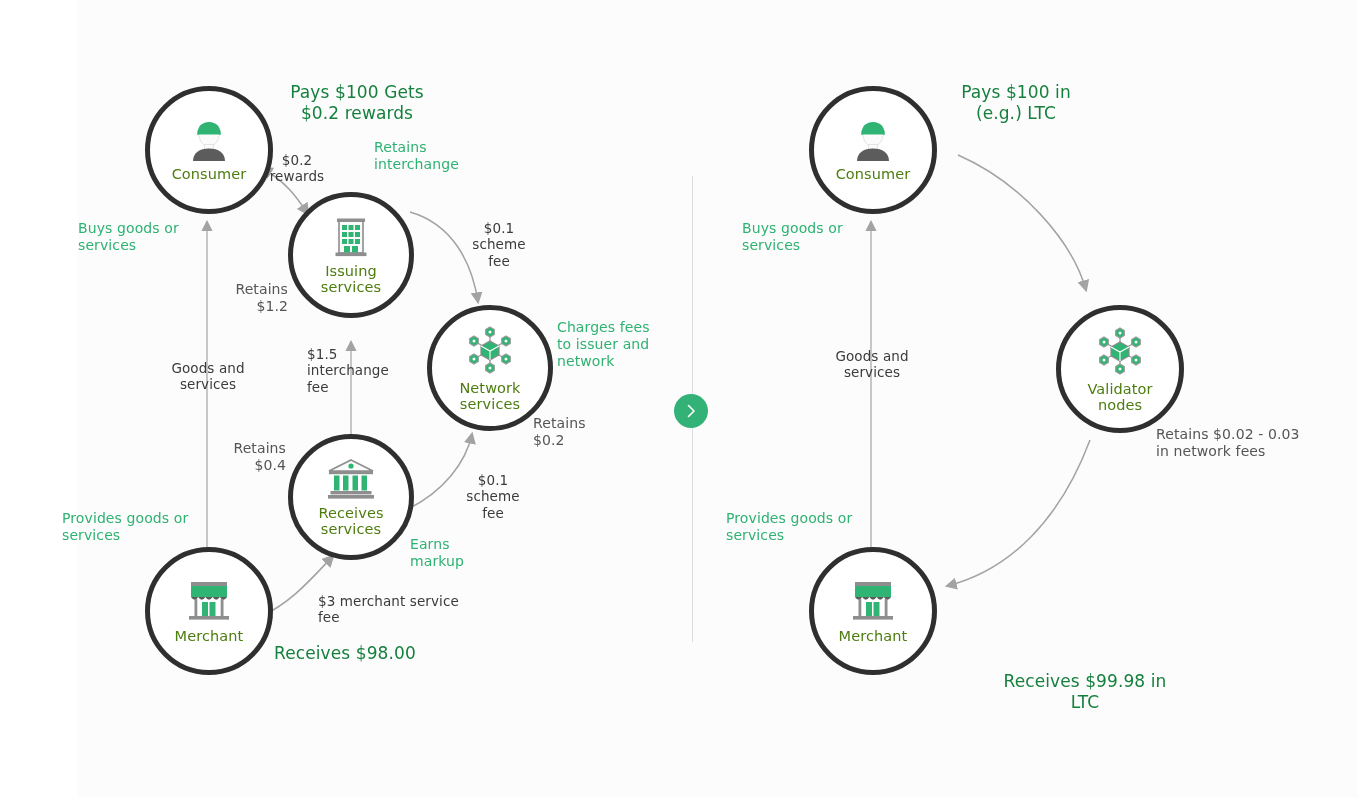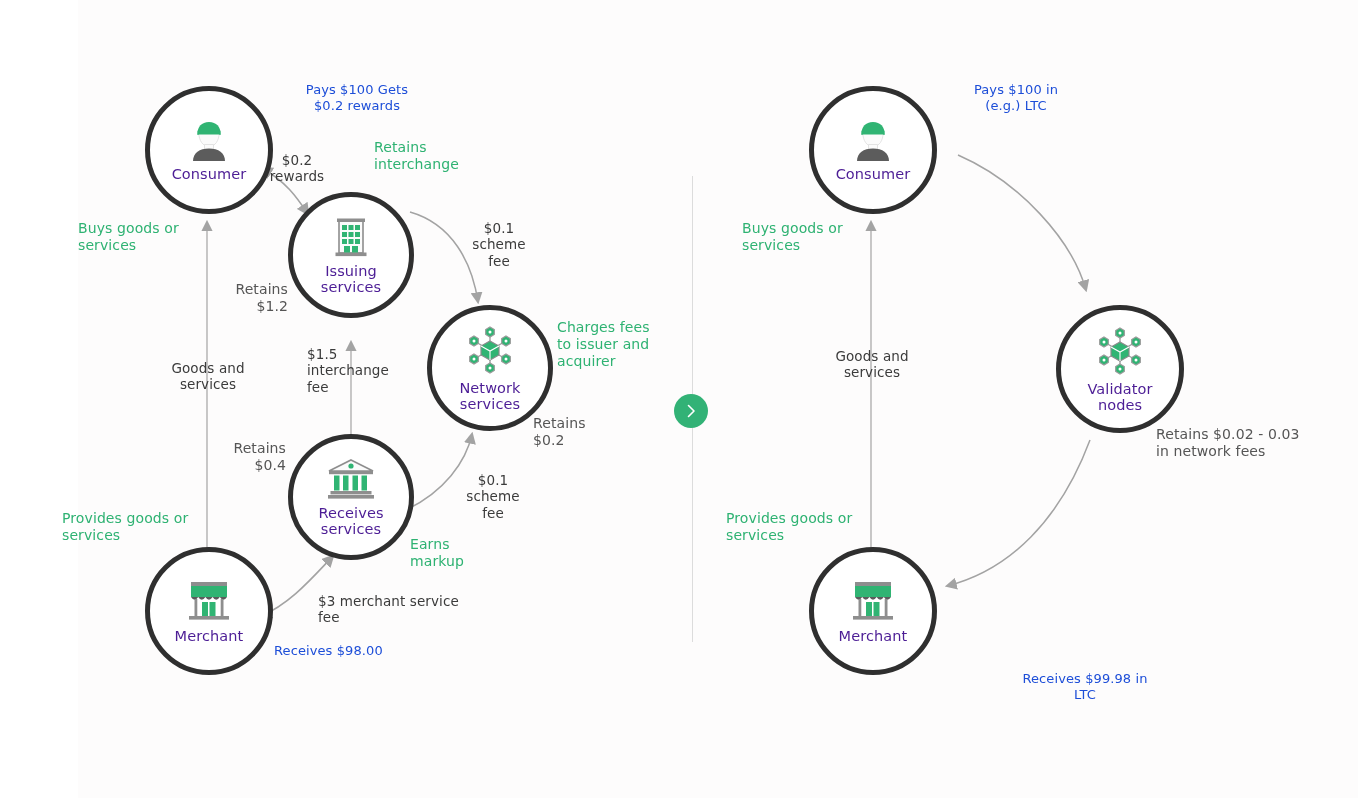--- a/index.html
+++ b/index.html
@@ -12,28 +12,28 @@
   #canvas{position:relative;width:1358px;height:798px;background:#ffffff;}
   #bgtint{position:absolute;left:78px;top:0;width:1280px;height:798px;background:#fdfcfc;}
 
   svg.layer{position:absolute;left:0;top:0;width:1358px;height:798px;pointer-events:none;}
 
   
   .node{position:absolute;border-radius:50%;background:#ffffff;
         border:5px solid #2f2f2f;
         display:flex;flex-direction:column;align-items:center;justify-content:center;
         box-sizing:border-box;}
-  .node .nlabel{color:#4c1d95;font-size:14.5px;line-height:1.12;text-align:center;
+  .node .nlabel{color:#4d7c0f;font-size:14.5px;line-height:1.12;text-align:center;
         letter-spacing:.1px;}
   .node .nicon{display:block;}
 
   
   .lbl{position:absolute;color:#555555;font-size:14px;line-height:1.22;letter-spacing:.1px;}
   .lbl.sm{font-size:13.5px;}
-  .lbl.big{font-size:13px;color:#1d4ed8;}
+  .lbl.big{font-size:17px;color:#15803d;}
   .lbl.dark{color:#3b3b3b;}
   .lbl.green{color:#2eb272;}
   .lbl.c{text-align:center;}
   .lbl.r{text-align:right;}
 
   
   #divider{position:absolute;left:692px;top:176px;width:1px;height:466px;background:#dcdcdc;}
   #dividerBadge{position:absolute;left:674px;top:394px;width:34px;height:34px;border-radius:50%;
      background:#32b276;display:flex;align-items:center;justify-content:center;}
 </style>
@@ -201,21 +201,21 @@
 
   <div class="lbl green" style="left:374px;top:139px;width:130px;white-space:pre-line;">Retains
 interchange</div>
 
   <div class="lbl sm dark c" style="left:464px;top:220px;width:70px;white-space:pre-line;">$0.1
 scheme
 fee</div>
 
   <div class="lbl green" style="left:557px;top:319px;width:140px;white-space:pre-line;">Charges fees
 to issuer and
-acquirer</div>
+network</div>
 
   <div class="lbl green" style="left:78px;top:220px;width:150px;white-space:pre-line;">Buys goods or
 services</div>
 
   <div class="lbl r" style="left:192px;top:281px;width:96px;white-space:pre-line;">Retains
 $1.2</div>
 
   <div class="lbl sm dark c" style="left:152px;top:360px;width:112px;white-space:pre-line;">Goods and
 services</div>
 

